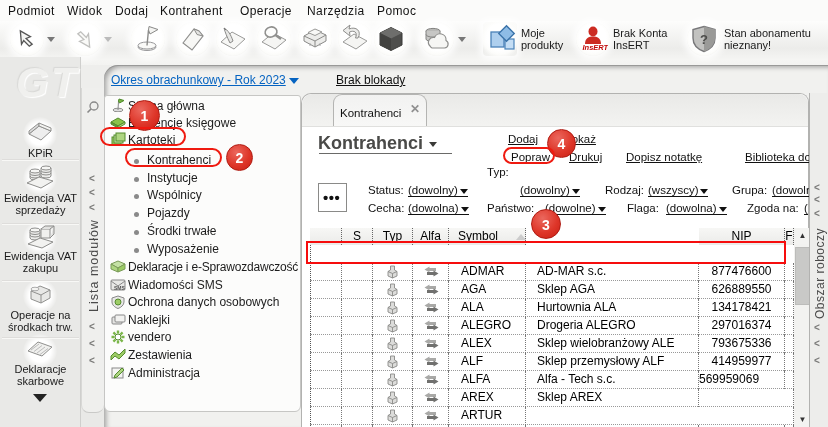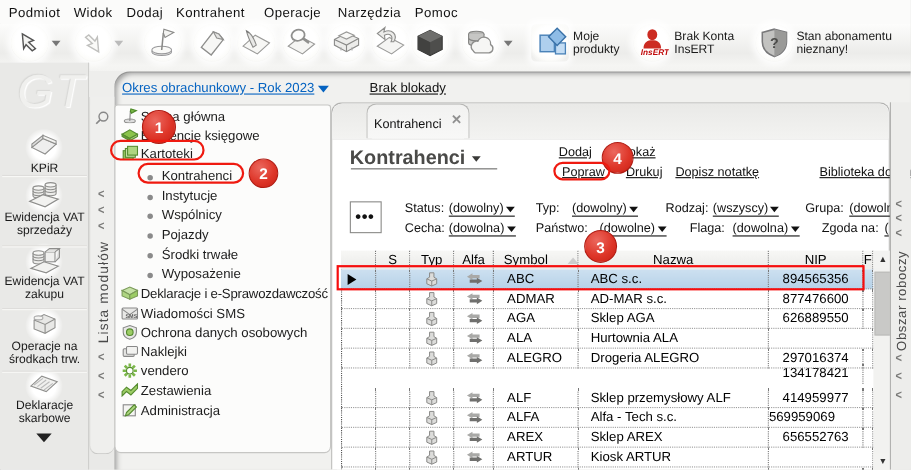--- a/index.html
+++ b/index.html
@@ -14,21 +14,21 @@
   #toolbar { left:0; top:21px; width:828px; height:44px;
     background:linear-gradient(#fdfdfc,#ececea 62%,#f5f5f3 88%,#f3f3f1); }
   .tbtn { position:absolute; width:34px; height:34px; top:1px; border-radius:50%;
     background:radial-gradient(circle at 50% 45%, #ffffff 52%, #fcfcfa 68%, rgba(244,244,242,0) 85%);
     box-shadow:0 0 7px 3px rgba(255,255,255,0.95); }
   .tbtn svg { position:absolute; left:5px; top:5px; }
   .dd { position:absolute; top:16px; width:0; height:0; border-left:4px solid transparent; border-right:4px solid transparent; border-top:5px solid #777; }
   .tbtext { position:absolute; font-size:11px; color:#1a1a1a; line-height:11.5px; top:7px; }
   
   #sidebar { left:0; top:57px; width:81px; height:370px; background:#e9e9e7; border-right:1px solid #cfcfcd; }
-  #gt { position:absolute; left:16px; top:2px; font-size:42px; font-weight:normal; font-style:italic; color:#f0f0ee; text-shadow:-1px -1px 1px #d8d8d6, 1px 1px 1px #ffffff; letter-spacing:2px; }
+  #gt { position:absolute; left:16px; top:2px; font-size:42px; font-weight:bold; font-style:italic; color:#f0f0ee; text-shadow:-1px -1px 1px #d8d8d6, 1px 1px 1px #ffffff; letter-spacing:2px; }
   .side-item { position:absolute; width:81px; text-align:center; font-size:11px; color:#1a1a1a; line-height:12px; }
   .side-ico { position:absolute; left:50%; transform:translateX(-50%); }
   .sglow { position:absolute; left:50%; transform:translateX(-50%); width:34px; height:34px; border-radius:50%;
      background:radial-gradient(circle, #ffffff 45%, rgba(255,255,255,0) 72%); }
   .sep { position:absolute; left:2px; width:77px; border-top:1px solid #dedddb; border-bottom:1px solid #f8f8f6; }
   
   #container { left:104px; top:65px; width:724px; height:362px; background:#f1f1ef;
      border-radius:14px 0 0 0;
      box-shadow:inset 3px 3px 5px -1px rgba(105,105,105,0.6), inset 0 1px 0 rgba(140,140,140,0.5); }
   #ribbon-links { position:absolute; left:0px; top:68px; width:828px; height:20px; font-size:12px;text-decoration:underline; }
@@ -346,29 +346,29 @@
   <div class="abs" style="left:108px; top:8px; font-size:12px; color:#909090; font-weight:bold;">✕</div>
   <div id="title">Kontrahenci</div>
   <div class="abs" style="left:127px; top:48px; width:0; height:0; border-left:4.5px solid transparent; border-right:4.5px solid transparent; border-top:5.5px solid #3a3a38;"></div>
   <div id="title-ul"></div>
   <div class="abs" style="left:8px; top:134px; width:0; height:286px; border-left:1px dotted #555;"></div>
 
   <div class="lnk" style="left:206px; top:39px">Dodaj</div>
   <div class="lnk" style="left:262px; top:39px">Pokaż</div>
   <div class="lnk" style="left:209px; top:57px">Popraw</div>
   <div class="lnk" style="left:267px; top:57px">Drukuj</div>
-  <div class="lnk" style="left:312px; top:57px">Dopisz notatkę</div>
+  <div class="lnk" style="left:324px; top:57px">Dopisz notatkę</div>
   <div class="lnk" style="left:443px; top:57px">Biblioteka dokumentów</div>
 
   <div id="fbtn">
       <span style="position:absolute; left:4px; top:5px; font-size:15px; font-weight:bold; letter-spacing:0.5px; color:#111;">•••</span>
     </div>
   <div class="flabel" style="left:66px; top:90px">Status:</div>
   <div class="fgrp" style="left:106px; top:90px">(dowolny)<span class="fdd2"></span></div>
-  <div class="flabel" style="left:185px; top:90px">Typ:</div>
+  <div class="flabel" style="left:185px; top:72px">Typ:</div>
   <div class="fgrp" style="left:218px; top:90px">(dowolny)<span class="fdd2"></span></div>
   <div class="flabel" style="left:303px; top:90px">Rodzaj:</div>
   <div class="fgrp" style="left:346px; top:90px">(wszyscy)<span class="fdd2"></span></div>
   <div class="flabel" style="left:430px; top:90px">Grupa:</div>
   <div class="fgrp" style="left:470px; top:90px; border-bottom:1px solid #111;">(dowoln</div>
 
   <div class="flabel" style="left:66px; top:108px">Cecha:</div>
   <div class="fgrp" style="left:106px; top:108px">(dowolna)<span class="fdd2"></span></div>
   <div class="flabel" style="left:185px; top:108px">Państwo:</div>
   <div class="fgrp" style="left:243px; top:108px">(dowolne)<span class="fdd2"></span></div>
@@ -376,46 +376,23 @@
   <div class="fgrp" style="left:364px; top:108px">(dowolna)<span class="fdd2"></span></div>
   <div class="flabel" style="left:445px; top:108px">Zgoda na:</div>
   <div class="fgrp" style="left:502px; top:108px; border-bottom:1px solid #111;">(</div>
 
   <div id="grid">
       <div class="hd" style="left:0px; width:32px; "></div>
       <div class="hd" style="left:32px; width:31px; ">S</div>
       <div class="hd" style="left:63px; width:40px; ">Typ</div>
       <div class="hd" style="left:103px; width:36px; ">Alfa</div>
       <div class="hd" style="left:139px; width:77px; text-align:left; padding-left:9px;">Symbol</div>
-      <div class="hd" style="left:216px; width:173px; ">Nazwa</div>
       <div class="hd" style="left:389px; width:86px; ">NIP</div>
       <div class="hd" style="left:475px; width:9px; ">F</div>
       <div style="position:absolute; left:206px; top:6px; width:0; height:0; border-left:5px solid transparent; border-right:5px solid transparent; border-bottom:6px solid #ccc;"></div>
-      <div class="row" style="top:17px; background:linear-gradient(#cde0f0,#b7d2e8);">
-        <div class="cell" style="left:0; width:32px;">
-          <span style="position:absolute;left:6px;top:4px;width:0;height:0;border-left:8px solid #000;border-top:5px solid transparent;border-bottom:5px solid transparent;"></span>
-        </div>
-        <div class="cell" style="left:32px; width:31px;"></div>
-        <div class="cell" style="left:63px; width:40px;">
-          <svg width="13" height="14" viewBox="0 0 13 14" style="position:absolute;left:13px;top:2px">
-            <path d="M4.5 1 L8.5 1 L8.5 5 L11 6.5 L11 11 L6.5 13 L2 11 L2 6.5 L4.5 5 Z" fill="#dcdcda" stroke="#8a8a88" stroke-width="0.9"></path>
-            <path d="M2 6.5 L6.5 8.5 L11 6.5 M6.5 8.5 L6.5 13" fill="none" stroke="#8a8a88" stroke-width="0.9"></path>
-          </svg>
-        </div>
-        <div class="cell" style="left:103px; width:36px;">
-          <svg width="15" height="11" viewBox="0 0 15 11" style="position:absolute;left:11px;top:3px">
-            <path d="M0.5 3.5 L5.5 0.5 L5.5 2 L12 2 L12 5 L5.5 5 L5.5 6.5 Z" fill="#a9a9a7"></path>
-            <path d="M14.5 7.5 L9.5 4.5 L9.5 6 L3 6 L3 9 L9.5 9 L9.5 10.5 Z" fill="#70706e"></path>
-          </svg>
-        </div>
-        <div class="cell" style="left:139px; width:77px; padding-left:12px;">ABC</div>
-        <div class="cell" style="left:216px; width:173px; padding-left:11px;">ABC s.c.</div>
-        <div class="cell" style="left:389px; width:86px; text-align:center;">894565356</div>
-        <div class="cell" style="left:475px; width:9px;"></div>
-      </div>
       <div class="row" style="top:35px; ">
         <div class="cell" style="left:0; width:32px;"></div>
         <div class="cell" style="left:32px; width:31px;"></div>
         <div class="cell" style="left:63px; width:40px;">
           <svg width="13" height="14" viewBox="0 0 13 14" style="position:absolute;left:13px;top:2px">
             <path d="M4.5 1 L8.5 1 L8.5 5 L11 6.5 L11 11 L6.5 13 L2 11 L2 6.5 L4.5 5 Z" fill="#dcdcda" stroke="#8a8a88" stroke-width="0.9"></path>
             <path d="M2 6.5 L6.5 8.5 L11 6.5 M6.5 8.5 L6.5 13" fill="none" stroke="#8a8a88" stroke-width="0.9"></path>
           </svg>
         </div>
         <div class="cell" style="left:103px; width:36px;">
@@ -459,21 +436,21 @@
           </svg>
         </div>
         <div class="cell" style="left:103px; width:36px;">
           <svg width="15" height="11" viewBox="0 0 15 11" style="position:absolute;left:11px;top:3px">
             <path d="M0.5 3.5 L5.5 0.5 L5.5 2 L12 2 L12 5 L5.5 5 L5.5 6.5 Z" fill="#a9a9a7"></path>
             <path d="M14.5 7.5 L9.5 4.5 L9.5 6 L3 6 L3 9 L9.5 9 L9.5 10.5 Z" fill="#70706e"></path>
           </svg>
         </div>
         <div class="cell" style="left:139px; width:77px; padding-left:12px;">ALA</div>
         <div class="cell" style="left:216px; width:173px; padding-left:11px;">Hurtownia ALA</div>
-        <div class="cell" style="left:389px; width:86px; text-align:center;margin-top:32px;">134178421</div>
+        <div class="cell" style="left:389px; width:86px; text-align:center;">134178421</div>
         <div class="cell" style="left:475px; width:9px;"></div>
       </div>
       <div class="row" style="top:89px; ">
         <div class="cell" style="left:0; width:32px;"></div>
         <div class="cell" style="left:32px; width:31px;"></div>
         <div class="cell" style="left:63px; width:40px;">
           <svg width="13" height="14" viewBox="0 0 13 14" style="position:absolute;left:13px;top:2px">
             <path d="M4.5 1 L8.5 1 L8.5 5 L11 6.5 L11 11 L6.5 13 L2 11 L2 6.5 L4.5 5 Z" fill="#dcdcda" stroke="#8a8a88" stroke-width="0.9"></path>
             <path d="M2 6.5 L6.5 8.5 L11 6.5 M6.5 8.5 L6.5 13" fill="none" stroke="#8a8a88" stroke-width="0.9"></path>
           </svg>
@@ -482,20 +459,40 @@
           <svg width="15" height="11" viewBox="0 0 15 11" style="position:absolute;left:11px;top:3px">
             <path d="M0.5 3.5 L5.5 0.5 L5.5 2 L12 2 L12 5 L5.5 5 L5.5 6.5 Z" fill="#a9a9a7"></path>
             <path d="M14.5 7.5 L9.5 4.5 L9.5 6 L3 6 L3 9 L9.5 9 L9.5 10.5 Z" fill="#70706e"></path>
           </svg>
         </div>
         <div class="cell" style="left:139px; width:77px; padding-left:12px;">ALEGRO</div>
         <div class="cell" style="left:216px; width:173px; padding-left:11px;">Drogeria ALEGRO</div>
         <div class="cell" style="left:389px; width:86px; text-align:center;">297016374</div>
         <div class="cell" style="left:475px; width:9px;"></div>
       </div>
+      <div class="row" style="top:107px; ">
+        <div class="cell" style="left:0; width:32px;"></div>
+        <div class="cell" style="left:32px; width:31px;"></div>
+        <div class="cell" style="left:63px; width:40px;">
+          <svg width="13" height="14" viewBox="0 0 13 14" style="position:absolute;left:13px;top:2px">
+            <path d="M4.5 1 L8.5 1 L8.5 5 L11 6.5 L11 11 L6.5 13 L2 11 L2 6.5 L4.5 5 Z" fill="#dcdcda" stroke="#8a8a88" stroke-width="0.9"></path>
+            <path d="M2 6.5 L6.5 8.5 L11 6.5 M6.5 8.5 L6.5 13" fill="none" stroke="#8a8a88" stroke-width="0.9"></path>
+          </svg>
+        </div>
+        <div class="cell" style="left:103px; width:36px;">
+          <svg width="15" height="11" viewBox="0 0 15 11" style="position:absolute;left:11px;top:3px">
+            <path d="M0.5 3.5 L5.5 0.5 L5.5 2 L12 2 L12 5 L5.5 5 L5.5 6.5 Z" fill="#a9a9a7"></path>
+            <path d="M14.5 7.5 L9.5 4.5 L9.5 6 L3 6 L3 9 L9.5 9 L9.5 10.5 Z" fill="#70706e"></path>
+          </svg>
+        </div>
+        <div class="cell" style="left:139px; width:77px; padding-left:12px;">ALEX</div>
+        <div class="cell" style="left:216px; width:173px; padding-left:11px;">Sklep wielobranżowy  ALE</div>
+        <div class="cell" style="left:389px; width:86px; text-align:center;">793675336</div>
+        <div class="cell" style="left:475px; width:9px;"></div>
+      </div>
       <div class="row" style="top:125px; ">
         <div class="cell" style="left:0; width:32px;"></div>
         <div class="cell" style="left:32px; width:31px;"></div>
         <div class="cell" style="left:63px; width:40px;">
           <svg width="13" height="14" viewBox="0 0 13 14" style="position:absolute;left:13px;top:2px">
             <path d="M4.5 1 L8.5 1 L8.5 5 L11 6.5 L11 11 L6.5 13 L2 11 L2 6.5 L4.5 5 Z" fill="#dcdcda" stroke="#8a8a88" stroke-width="0.9"></path>
             <path d="M2 6.5 L6.5 8.5 L11 6.5 M6.5 8.5 L6.5 13" fill="none" stroke="#8a8a88" stroke-width="0.9"></path>
           </svg>
         </div>
         <div class="cell" style="left:103px; width:36px;">
@@ -539,40 +536,38 @@
           </svg>
         </div>
         <div class="cell" style="left:103px; width:36px;">
           <svg width="15" height="11" viewBox="0 0 15 11" style="position:absolute;left:11px;top:3px">
             <path d="M0.5 3.5 L5.5 0.5 L5.5 2 L12 2 L12 5 L5.5 5 L5.5 6.5 Z" fill="#a9a9a7"></path>
             <path d="M14.5 7.5 L9.5 4.5 L9.5 6 L3 6 L3 9 L9.5 9 L9.5 10.5 Z" fill="#70706e"></path>
           </svg>
         </div>
         <div class="cell" style="left:139px; width:77px; padding-left:12px;">AREX</div>
         <div class="cell" style="left:216px; width:173px; padding-left:11px;">Sklep AREX</div>
-        <div class="cell" style="left:389px; width:86px; text-align:center;">656552763</div>
         <div class="cell" style="left:475px; width:9px;"></div>
       </div>
       <div class="row" style="top:179px; ">
         <div class="cell" style="left:0; width:32px;"></div>
         <div class="cell" style="left:32px; width:31px;"></div>
         <div class="cell" style="left:63px; width:40px;">
           <svg width="13" height="14" viewBox="0 0 13 14" style="position:absolute;left:13px;top:2px">
             <path d="M4.5 1 L8.5 1 L8.5 5 L11 6.5 L11 11 L6.5 13 L2 11 L2 6.5 L4.5 5 Z" fill="#dcdcda" stroke="#8a8a88" stroke-width="0.9"></path>
             <path d="M2 6.5 L6.5 8.5 L11 6.5 M6.5 8.5 L6.5 13" fill="none" stroke="#8a8a88" stroke-width="0.9"></path>
           </svg>
         </div>
         <div class="cell" style="left:103px; width:36px;">
           <svg width="15" height="11" viewBox="0 0 15 11" style="position:absolute;left:11px;top:3px">
             <path d="M0.5 3.5 L5.5 0.5 L5.5 2 L12 2 L12 5 L5.5 5 L5.5 6.5 Z" fill="#a9a9a7"></path>
             <path d="M14.5 7.5 L9.5 4.5 L9.5 6 L3 6 L3 9 L9.5 9 L9.5 10.5 Z" fill="#70706e"></path>
           </svg>
         </div>
         <div class="cell" style="left:139px; width:77px; padding-left:12px;">ARTUR</div>
-        <div class="cell" style="left:216px; width:173px; padding-left:11px;">Kiosk ARTUR</div>
         <div class="cell" style="left:475px; width:9px;"></div>
       </div>
       <div class="row" style="top:197px; border-bottom:none;">
         <div class="cell" style="left:0; width:32px;"></div>
         <div class="cell" style="left:32px; width:31px;"></div>
         <div class="cell" style="left:63px; width:40px;"></div>
         <div class="cell" style="left:103px; width:36px;"></div>
         <div class="cell" style="left:139px; width:77px;"></div>
         <div class="cell" style="left:216px; width:173px;"></div>
         <div class="cell" style="left:389px; width:86px;"></div>

